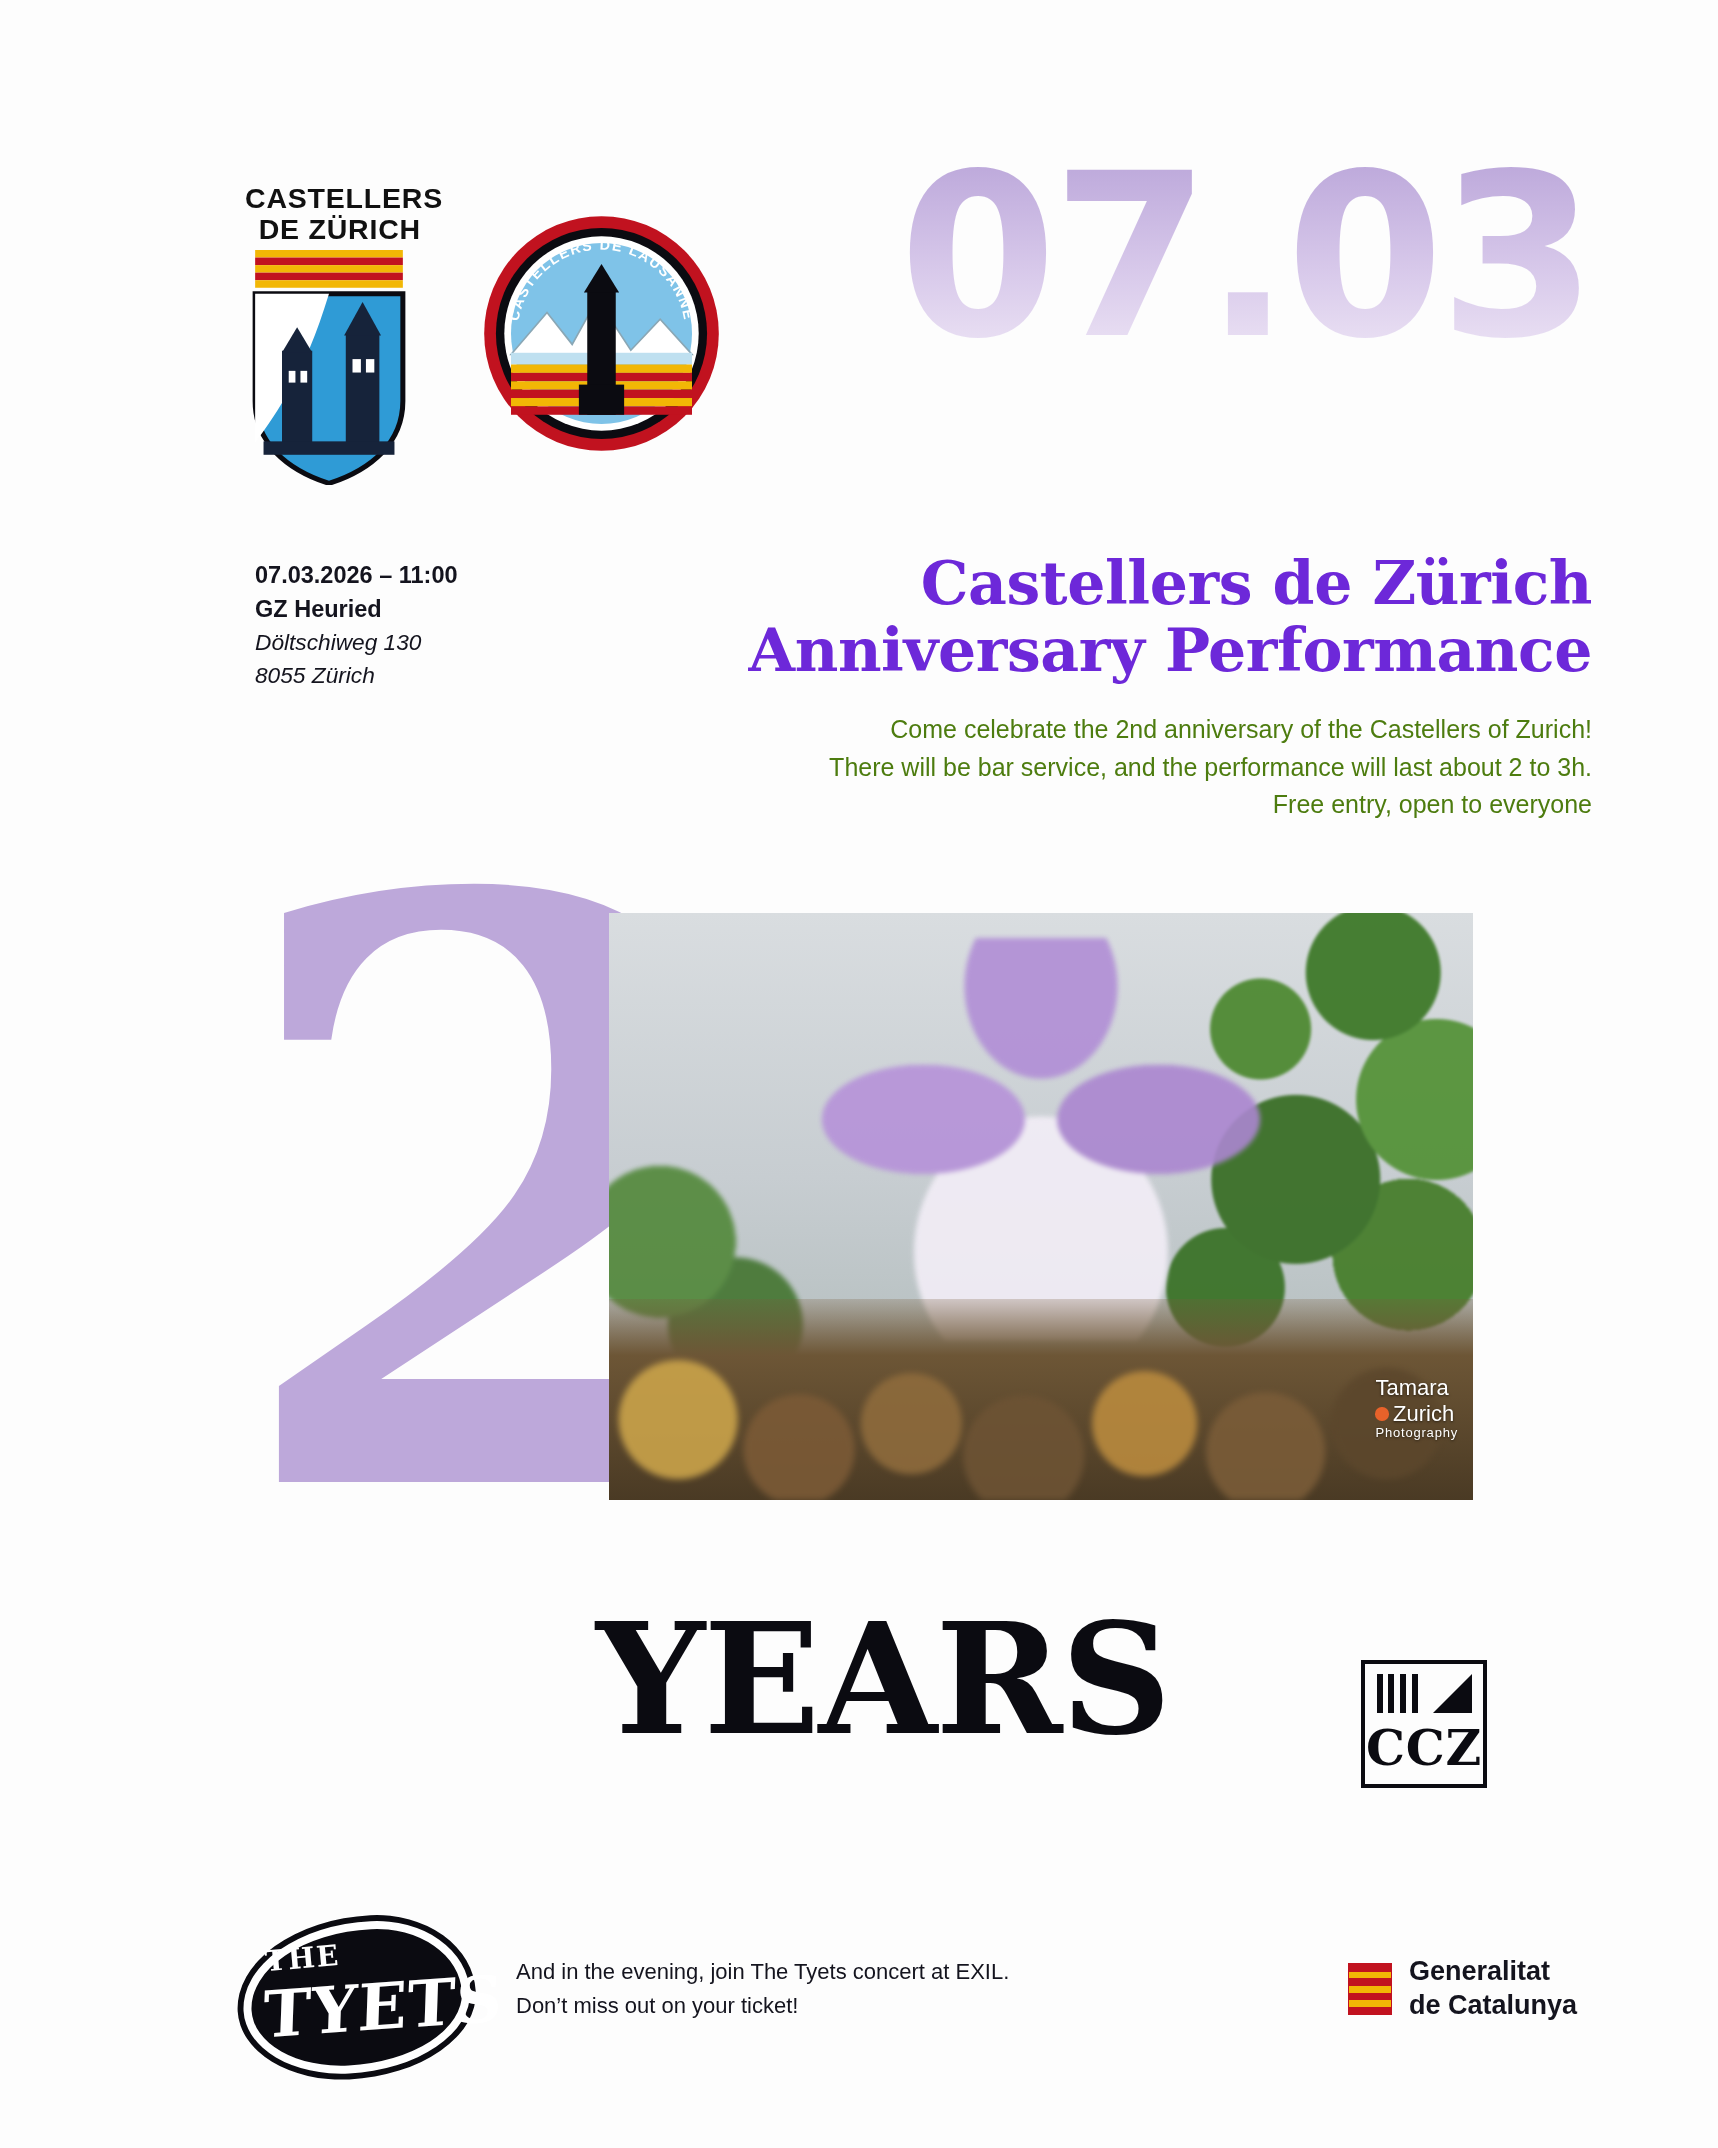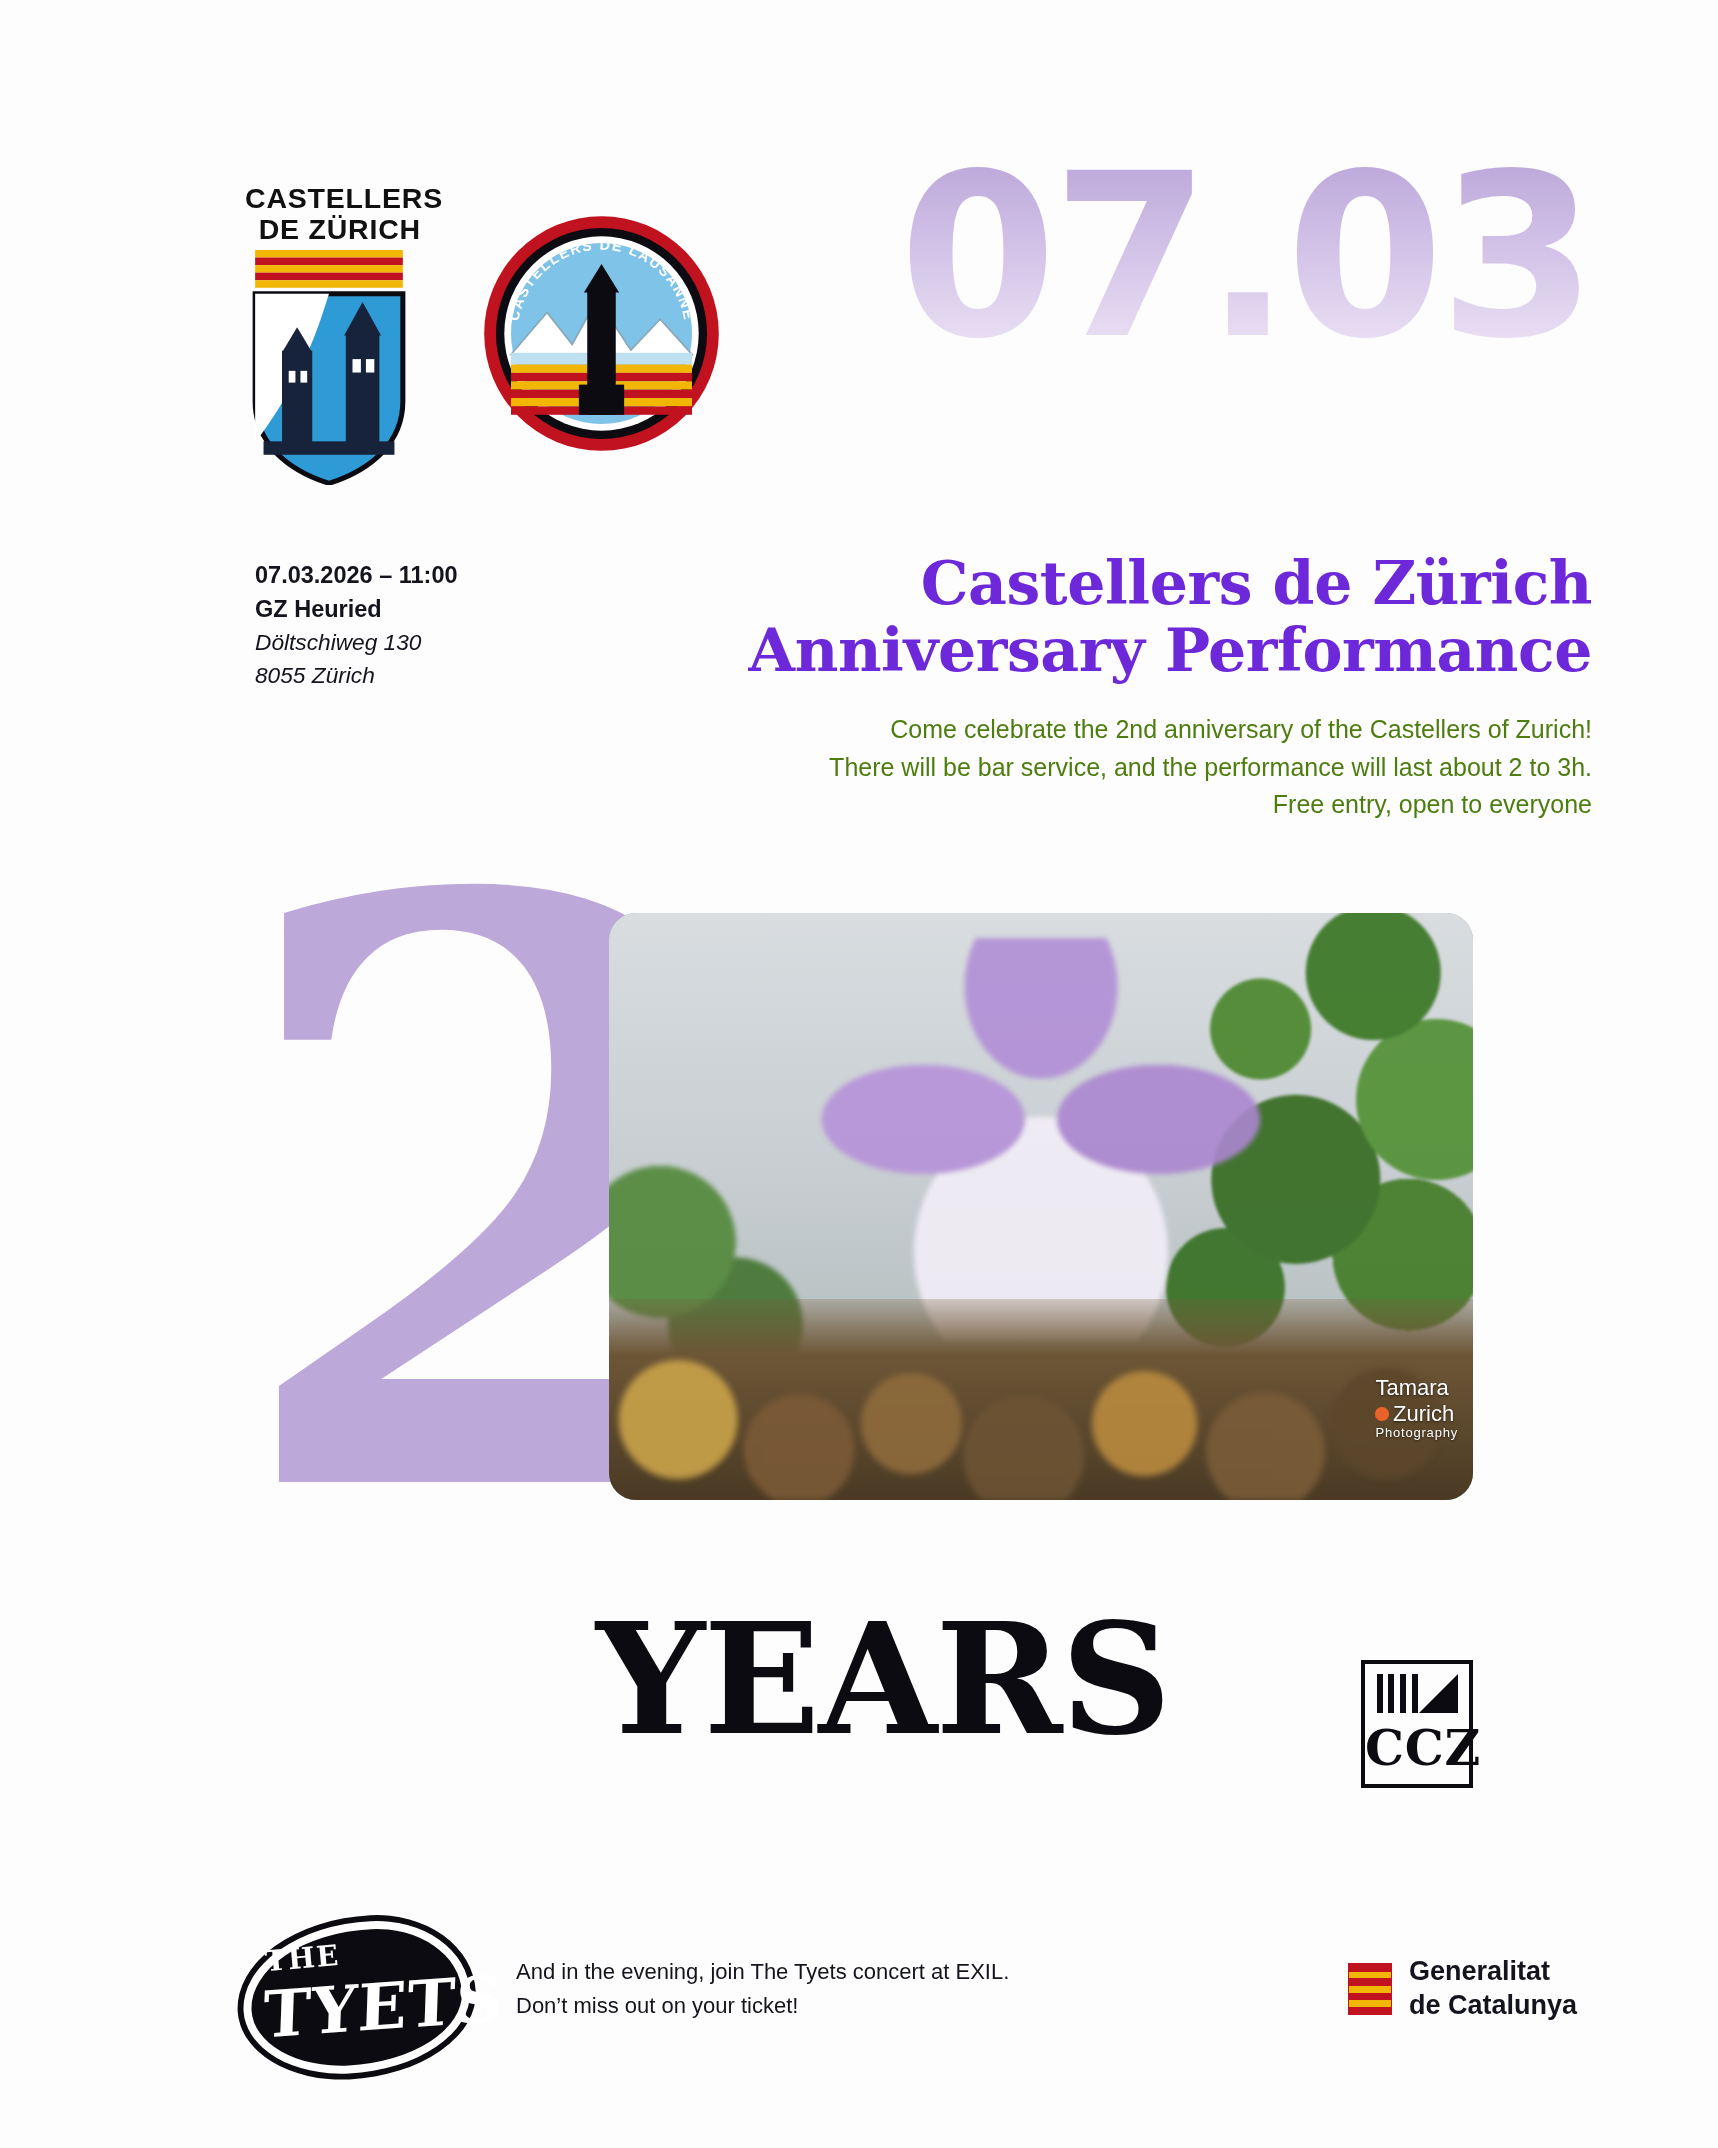--- a/index.html
+++ b/index.html
@@ -123,21 +123,20 @@
 
   
   .photo {
     position: absolute;
     left: 609px;
     top: 913px;
     width: 864px;
     height: 587px;
     overflow: hidden;
     background: #9aa7ab;
-    border-radius: 27px;
   }
   .photo .sky {
     position: absolute; inset: 0;
     background: linear-gradient(180deg,#d9dde0 0%, #c7cdd1 45%, #b9c2c3 70%, #8f9d8e 100%);
   }
   .photo .tree-right {
     position: absolute; right: -34px; top: -25px; width: 352px; height: 470px;
     background:
       radial-gradient(circle at 30% 30%, #4f8a33 0 50px, transparent 51px),
       radial-gradient(circle at 62% 18%, #3f7a2a 0 67px, transparent 68px),
@@ -199,21 +198,21 @@
   .photo-credit .dot {
     display: inline-block; width: 13.4px; height: 13.4px; border-radius: 50%;
     background: #e8622a; margin-right: 4.2px; vertical-align: baseline;
   }
 
   
   .ccz-mark {
     position: absolute;
     left: 1361px;
     top: 1660px;
-    width: 112px;
+    width: 126px;
     height: 128px;
     border: 4.2px solid #0b0b11;
     color: #0b0b11;
   }
   .ccz-mark .bars {
     position: absolute; left: 11.7px; top: 10px;
     display: flex; gap: 5.9px;
   }
   .ccz-mark .bars i { display: block; width: 5.9px; height: 39px; background: #0b0b11; }
   .ccz-mark .tri {

